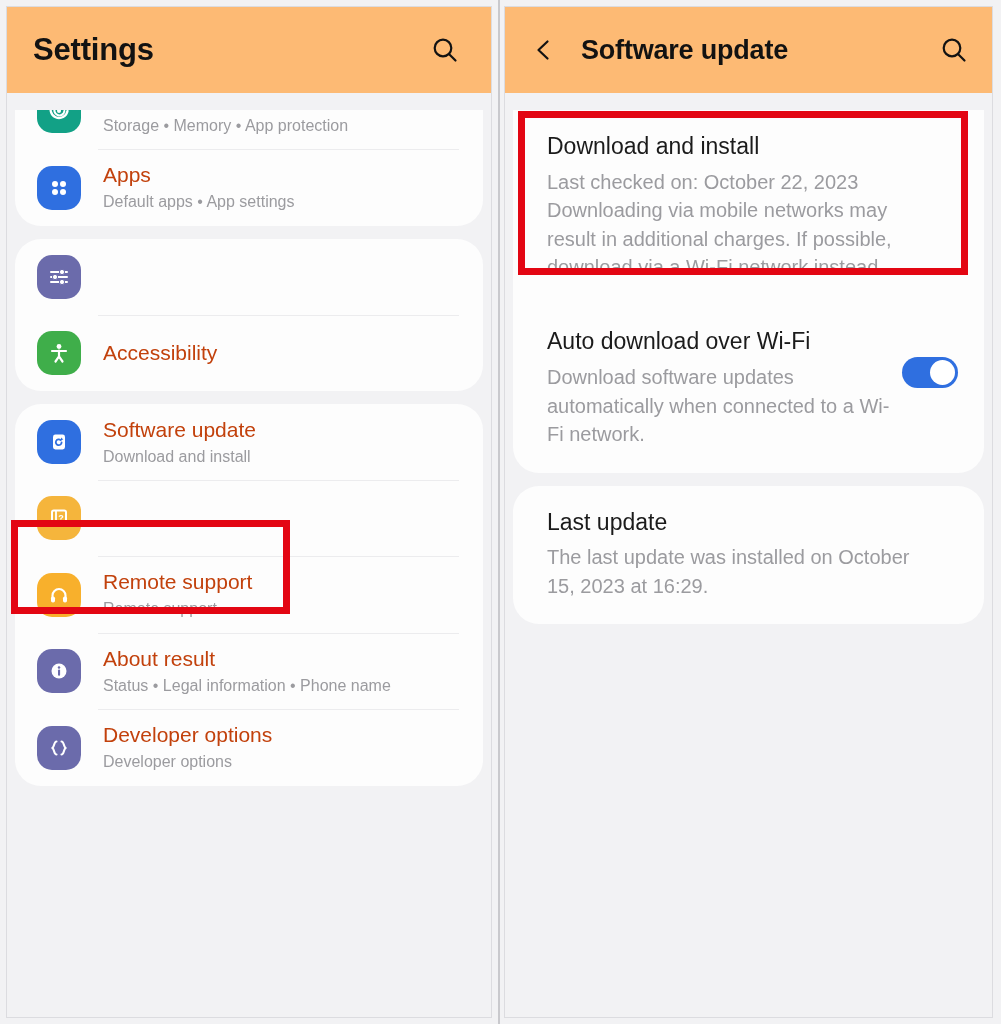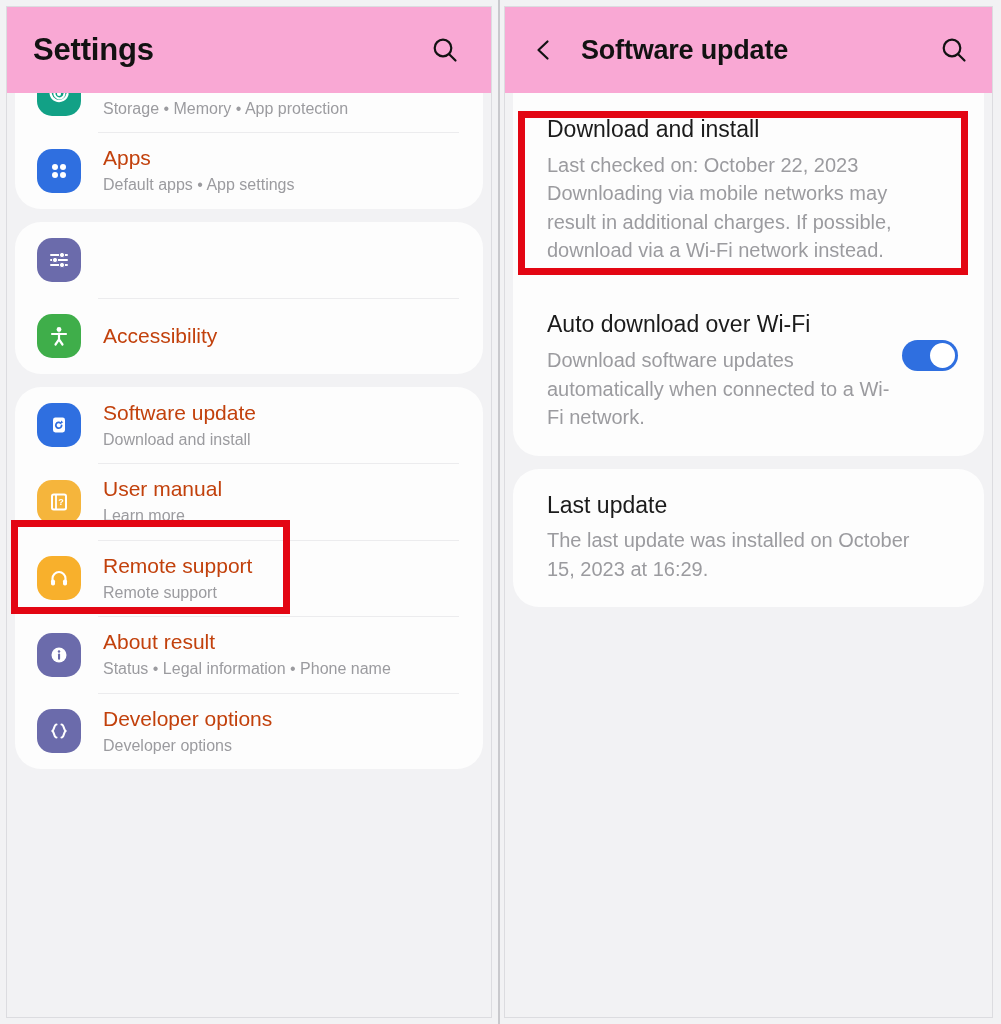--- a/index.html
+++ b/index.html
@@ -33,21 +33,21 @@
     overflow: hidden;
   }
   .panel-right .panel-inner { left: 4px; right: 8px; }
 
   
   .header {
     height: 86px;
     display: flex;
     align-items: center;
     padding: 0 26px;
-    background: #f9a8d4;
+    background: #fdba74;
   }
   .header-title {
     font-size: 31px;
     font-weight: bold;
     color: #121212;
     letter-spacing: -0.2px;
   }
   .header-spacer { flex: 1 1 auto; }
   .icon-btn {
     width: 40px; height: 40px;
@@ -58,21 +58,21 @@
   .header-right .header-title { font-size: 27px; margin-left: 20px; }
   .back-chevron { width: 34px; height: 34px; display:flex; align-items:center; justify-content:center; cursor:pointer; }
 
   
   .group {
     background: #fdfdfd;
     border-radius: 26px;
     margin: 0 8px 13px 8px;
     overflow: hidden;
   }
-  .group.first { border-radius: 0 0 26px 26px; margin-top: 0; }
+  .group.first { border-radius: 0 0 26px 26px; margin-top: 17px; }
 
   .row {
     display: flex;
     align-items: center;
     padding: 13px 0 13px 22px;
     min-height: 76px;
     position: relative;
     cursor: pointer;
   }
   .row + .row::before {
@@ -269,24 +269,20 @@
         <div class="row">
           <div class="row-icon">
             <div class="squircle" style="background:#f5b53c">
               <svg width="24" height="24" viewBox="0 0 24 24">
                 <rect x="5" y="4.5" width="14" height="15" rx="1.8" fill="none" stroke="#fff" stroke-width="2"></rect>
                 <line x1="9" y1="5" x2="9" y2="19" stroke="#fff" stroke-width="1.8"></line>
                 <text x="14" y="15.3" font-size="9" font-family="Liberation Sans, sans-serif" fill="#fff" text-anchor="middle" font-weight="bold">?</text>
               </svg>
             </div>
           </div>
-          <div class="row-text">
-            <div class="row-title">User manual</div>
-            <div class="row-sub">Learn more</div>
-          </div>
         </div>
 
         <div class="row">
           <div class="row-icon">
             <div class="squircle" style="background:#f8b02c">
               <svg width="24" height="24" viewBox="0 0 24 24">
                 <path d="M5.5 15 v-2.5 a6.5 6.5 0 0 1 13 0 V15" fill="none" stroke="#fff" stroke-width="2.1" stroke-linecap="round"></path>
                 <rect x="4" y="13.5" width="4" height="6" rx="1.8" fill="#fff"></rect>
                 <rect x="16" y="13.5" width="4" height="6" rx="1.8" fill="#fff"></rect>
               </svg>

